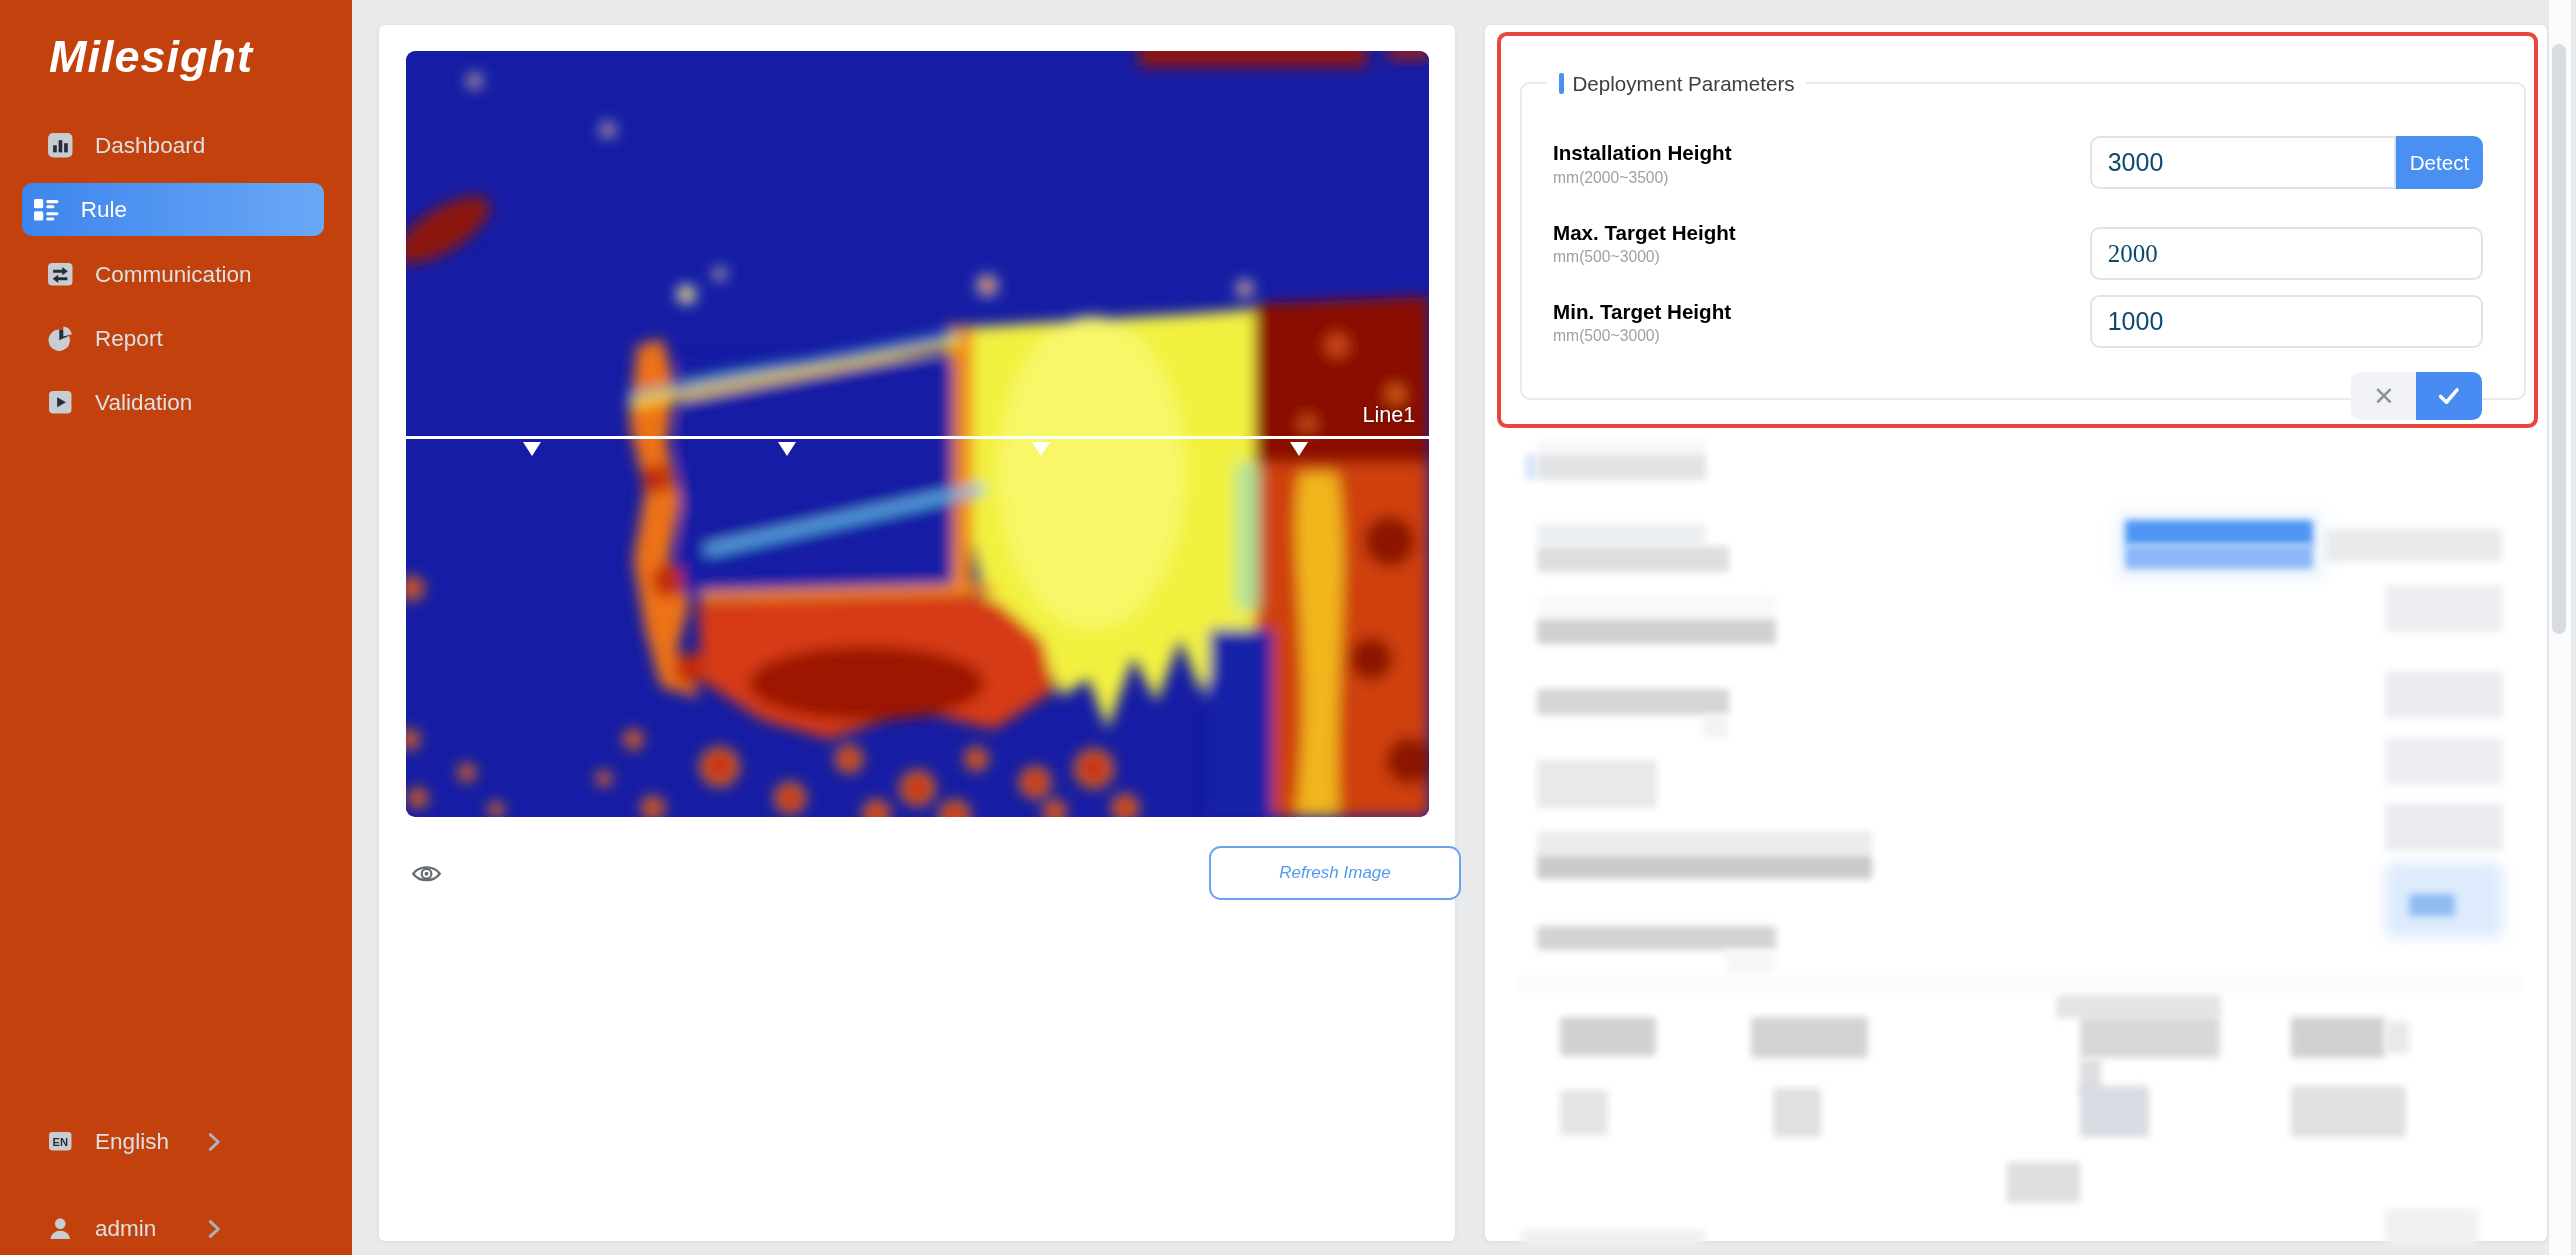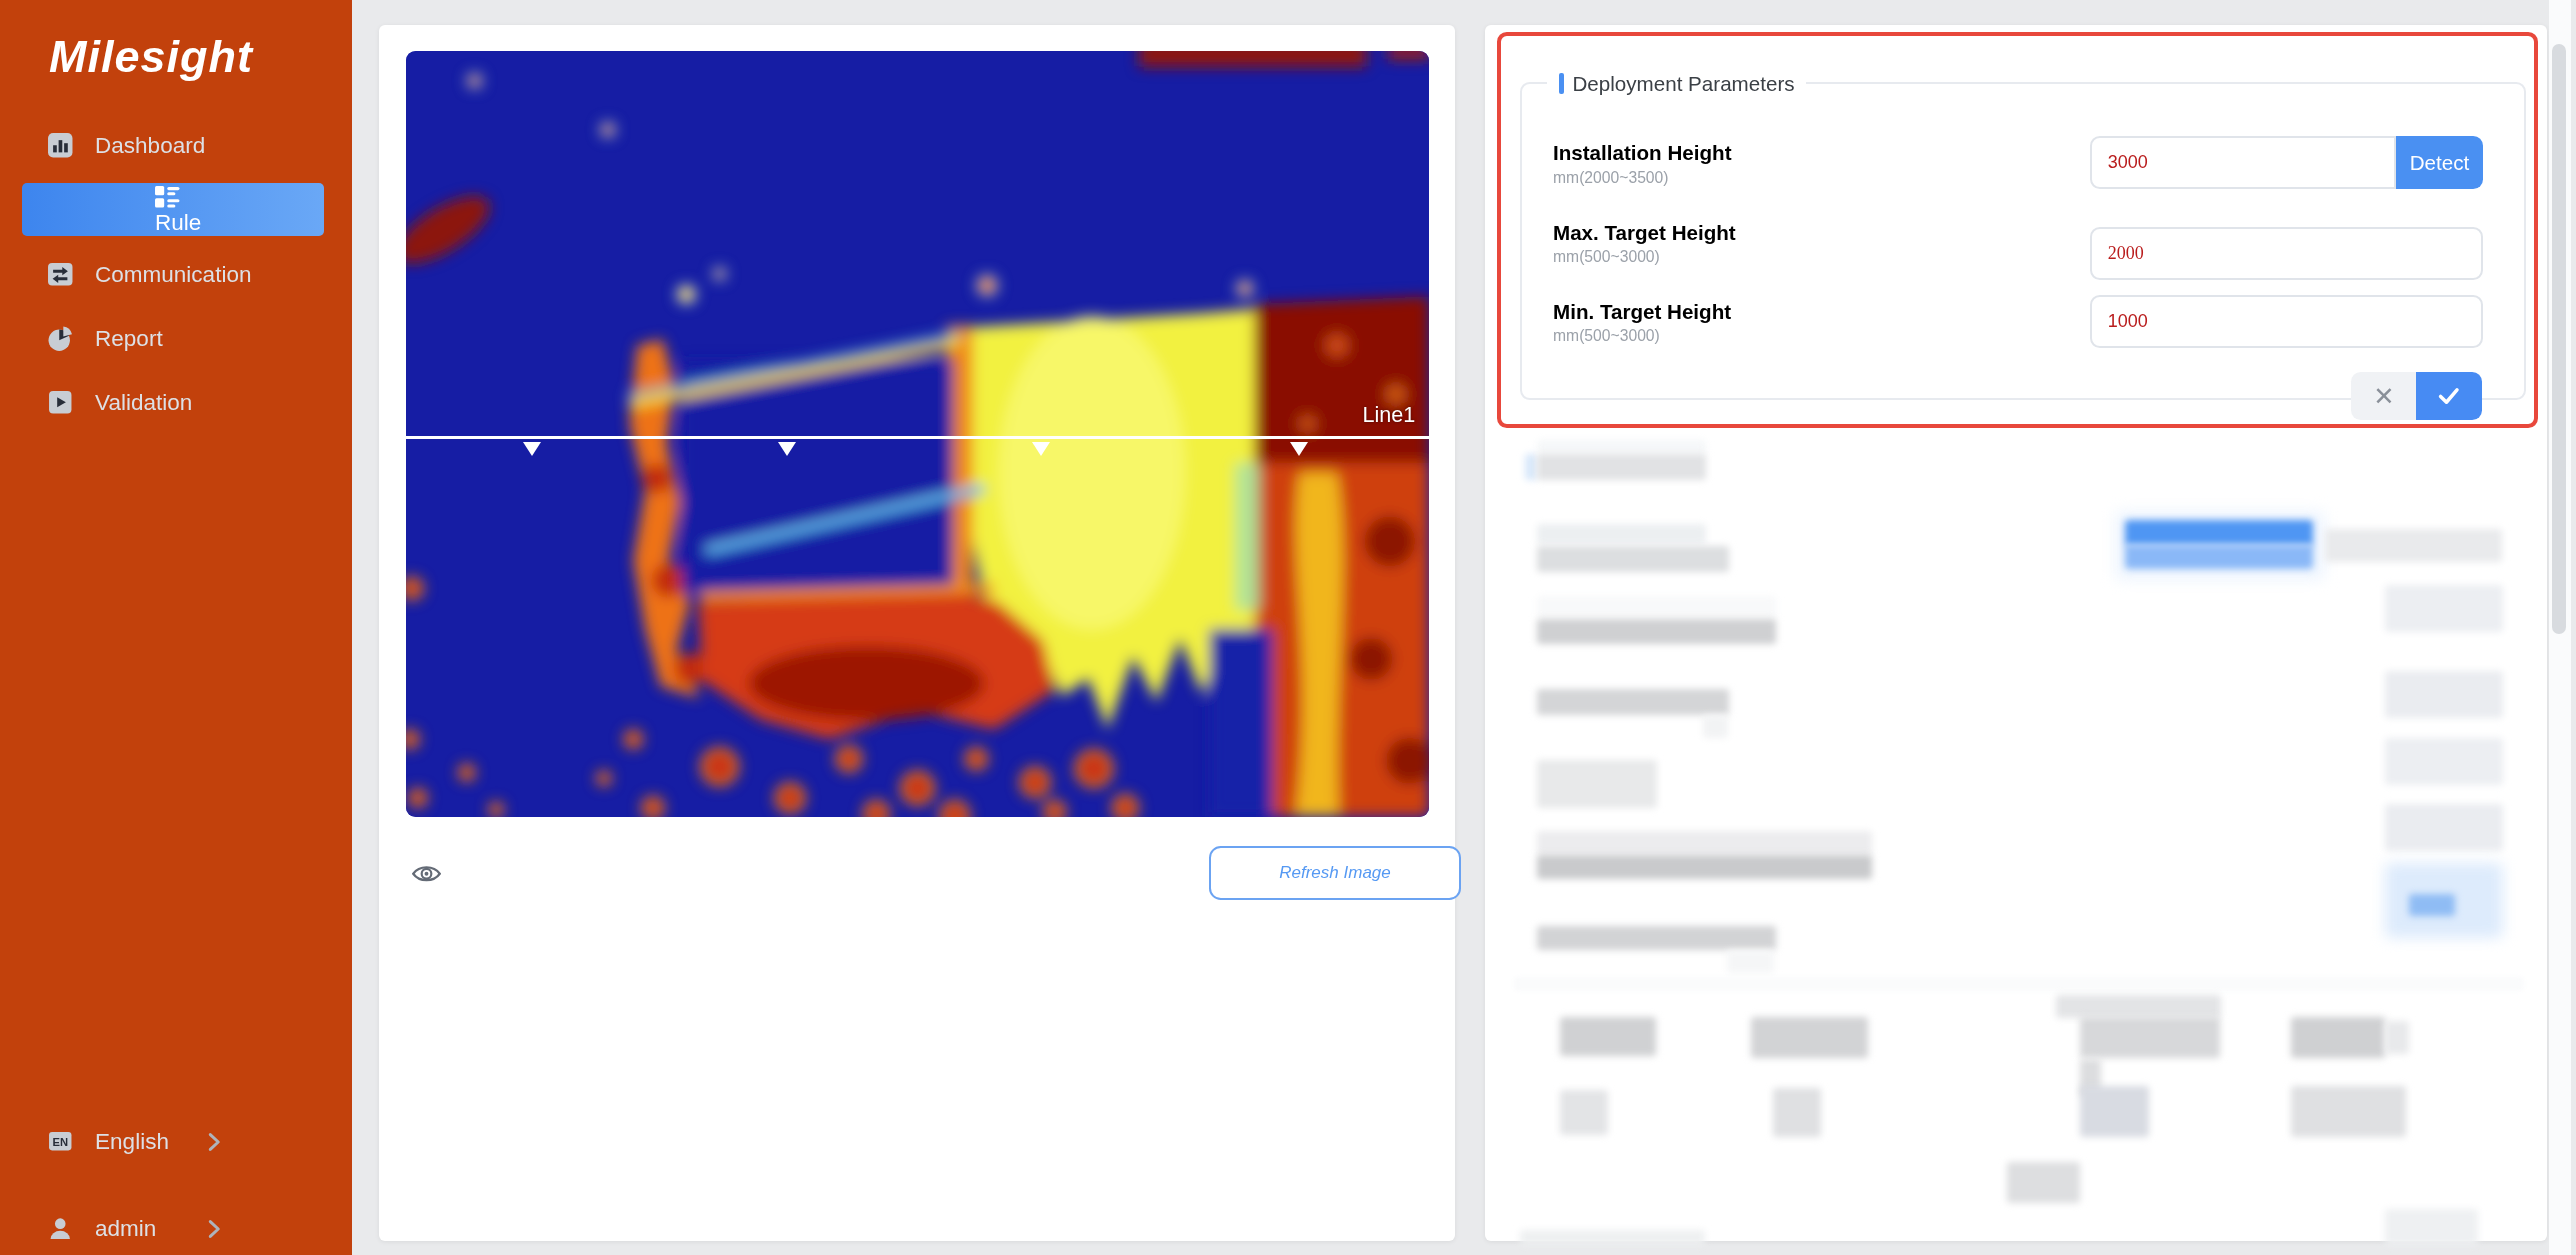--- a/index.html
+++ b/index.html
@@ -2,39 +2,39 @@
 <html><head>
 <meta charset="utf-8">
 <style>
   html,body{margin:0;padding:0;background:#e9eaec;font-family:"Liberation Sans",sans-serif;}
   #root{position:relative;width:2576px;height:1256px;background:#e9eaec;overflow:hidden;}
   
   .sidebar{position:absolute;left:0;top:0;width:352px;height:1256px;background:#c2410c;}
   .logo{position:absolute;left:49px;top:31px;color:#ffffff;font-size:45px;font-style:italic;font-weight:bold;letter-spacing:1px;}
   .mi{position:absolute;left:0;width:383px;height:53px;display:flex;align-items:center;padding-left:47px;box-sizing:border-box;color:#dde0e5;font-size:22.5px;cursor:pointer;}
   .mi .ic{width:26.5px;height:26.5px;margin-right:21.6px;flex:0 0 auto;display:flex;align-items:center;justify-content:center;}
-  .mi.active{left:21.6px;width:302px;padding-left:11px;border-radius:5px;background:linear-gradient(90deg,#3d85ee,#6aa8f6);color:#ffffff;flex-direction:column;}
+  .mi.active{left:21.6px;width:302px;padding-left:11px;border-radius:10px;background:linear-gradient(90deg,#3d85ee,#6aa8f6);color:#ffffff;}
   .chev{position:absolute;left:208px;top:50%;transform:translateY(-50%);width:13.7px;height:19.6px;}
   
   .card{position:absolute;background:#ffffff;border-radius:5.9px;box-shadow:0 1px 4.9px rgba(0,0,0,.07);}
   
   .thermal{position:absolute;left:406px;top:51px;width:1023px;height:766px;border-radius:9.8px;overflow:hidden;background:#161da4;}
   .tline{position:absolute;left:0;top:385px;width:100%;height:2.9px;background:#ffffff;}
   .tri{position:absolute;top:391px;width:0;height:0;border-left:9.8px solid transparent;border-right:9.8px solid transparent;border-top:14.7px solid #ffffff;}
   .linelabel{position:absolute;top:351px;right:13.7px;color:#ffffff;font-size:21.6px;text-shadow:0 0 2.9px rgba(0,0,0,.5);}
   .eyebtn{position:absolute;left:412px;top:861px;width:29px;height:25.5px;cursor:pointer;}
   .refresh{position:absolute;left:1209px;top:846px;width:252px;height:54px;box-sizing:border-box;background:#ffffff;border:2px solid #6ba3f2;border-radius:11.8px;color:#5599f3;font-size:17px;display:flex;align-items:center;justify-content:center;cursor:pointer;font-style:italic;}
   
   .fieldset{position:absolute;left:1520px;top:82px;width:1006px;height:318px;border:2px solid #e7eaef;border-radius:9.8px;box-sizing:border-box;}
   .legend{position:absolute;left:1547px;top:69px;background:#ffffff;padding:0 11.8px;display:flex;align-items:center;gap:8.8px;height:29px;}
   .legend .bar{width:4.9px;height:21.6px;background:#4a90f2;border-radius:2px;}
   .legend .txt{font-size:20.6px;color:#3b4046;}
   .flabel{position:absolute;left:1553px;font-size:20.6px;font-weight:bold;color:#000000;}
   .fhint{position:absolute;left:1553px;font-size:15.7px;color:#9ba1a9;}
-  .finput{position:absolute;left:2090px;height:53px;box-sizing:border-box;border:2px solid #e0e4ea;background:#fff;color:#b91c1c;font-size:18px;padding:0 0 0 15.7px;outline:none;font-family:"Liberation Sans",sans-serif;}
+  .finput{position:absolute;left:2090px;height:53px;box-sizing:border-box;border:2px solid #e0e4ea;background:#fff;color:#0c4a6e;font-size:25px;padding:0 0 0 15.7px;outline:none;font-family:"Liberation Sans",sans-serif;}
   .detect{position:absolute;left:2396px;top:136px;width:87px;height:53px;background:#4a90f2;color:#fff;font-size:20.6px;border:none;border-radius:0 9.8px 9.8px 0;cursor:pointer;display:flex;align-items:center;justify-content:center;}
   .btn-x{position:absolute;left:2351px;top:372px;width:66px;height:48px;background:#f0f2f5;border-radius:9.8px 0 0 9.8px;color:#8a9099;font-size:25.5px;display:flex;align-items:center;justify-content:center;cursor:pointer;}
   .btn-ok{position:absolute;left:2416px;top:372px;width:66px;height:48px;background:#478bf3;border-radius:0 9.8px 9.8px 0;display:flex;align-items:center;justify-content:center;cursor:pointer;}
   .redbox{position:absolute;left:1497px;top:32px;width:1041px;height:396px;border:4.9px solid #e8483c;border-radius:9.8px;box-sizing:border-box;pointer-events:none;}
   
   .rb{position:absolute;filter:blur(3.9px);border-radius:2.9px;}
   .rb2{position:absolute;filter:blur(6.9px);border-radius:5.9px;}
   
   .sb-track{position:absolute;left:2549px;top:0;width:21.6px;height:1256px;background:#fafbfc;}
   .sb-thumb{position:absolute;left:2552px;top:44px;width:13.7px;height:590px;background:#d8dbdf;border-radius:6.9px;cursor:pointer;}

